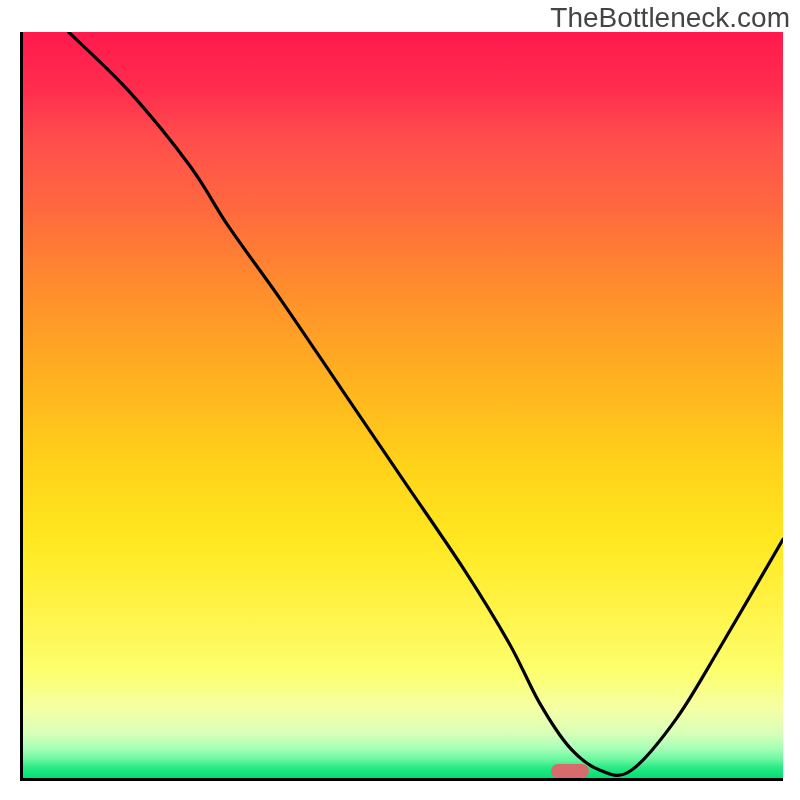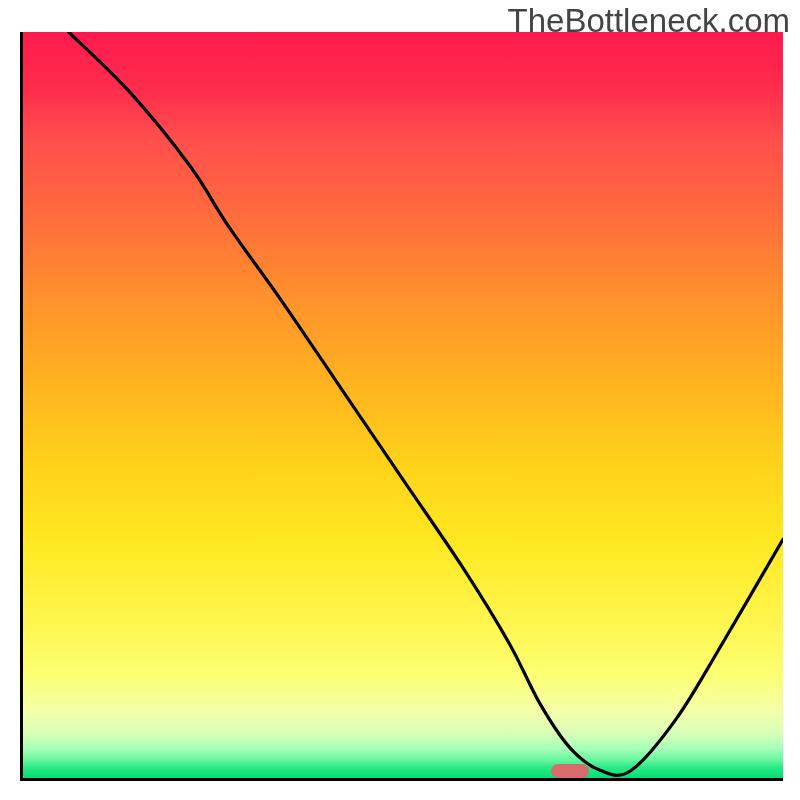--- a/index.html
+++ b/index.html
@@ -13,21 +13,21 @@
   }
   .container {
     position: relative;
     width: 800px;
     height: 800px;
   }
   .watermark {
     position: absolute;
     top: 2px;
     right: 10px;
-    font-size: 33px;
+    font-size: 28px;
     color: #444;
     font-weight: 500;
     z-index: 10;
   }
   .plot-area {
     position: absolute;
     left: 20px;
     top: 32px;
     width: 760px;
     height: 746px;

